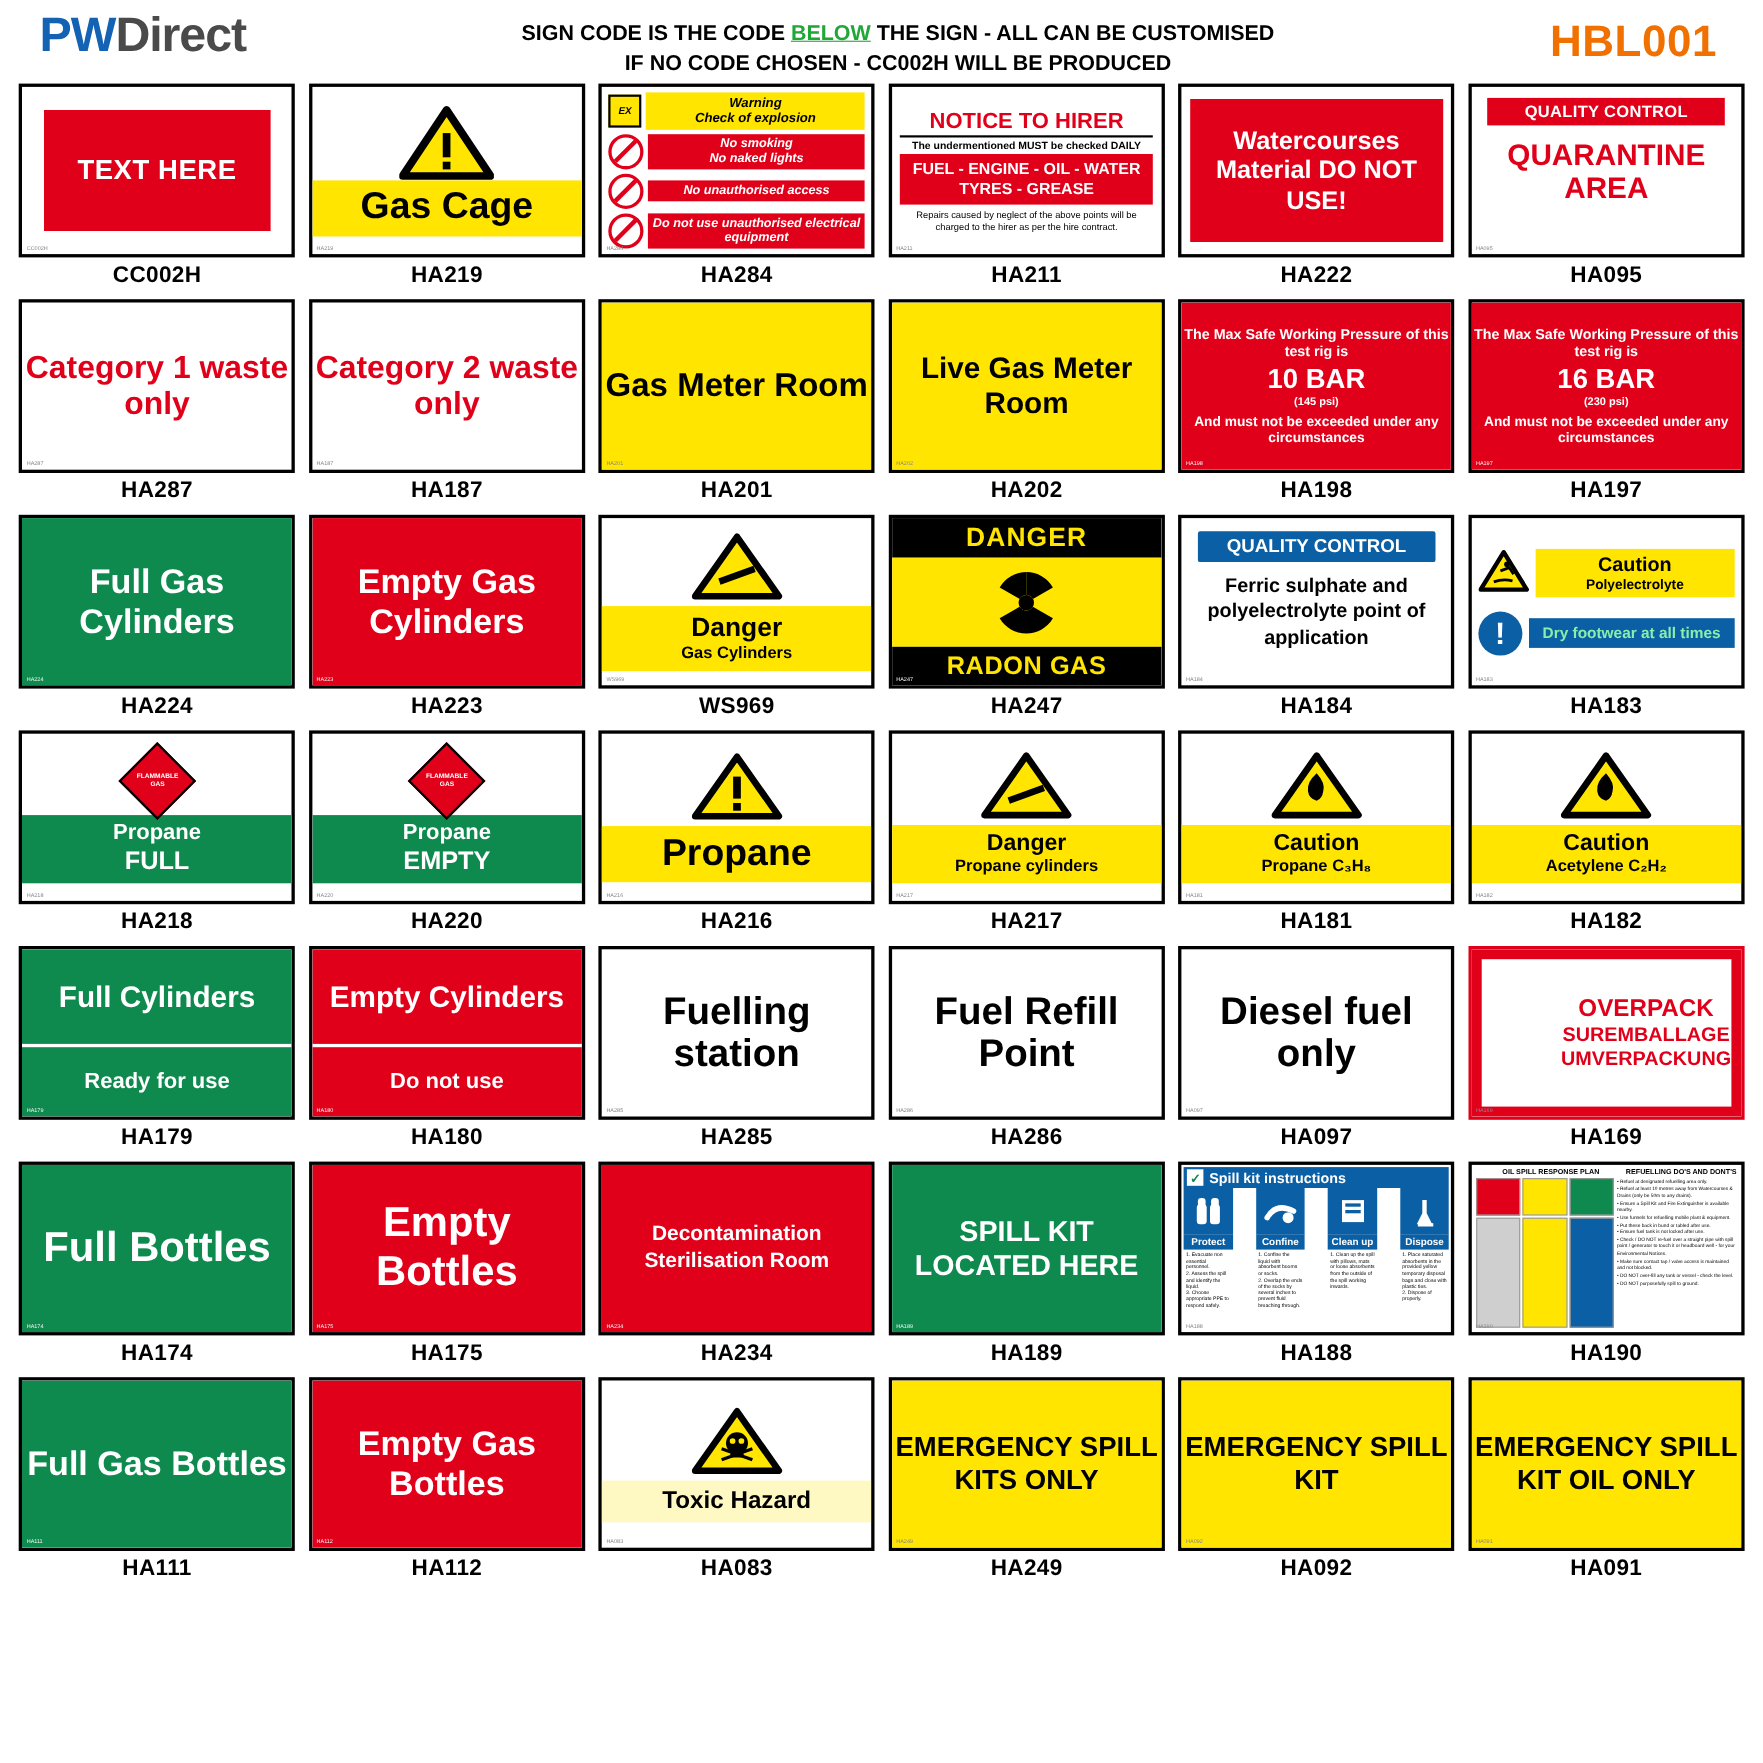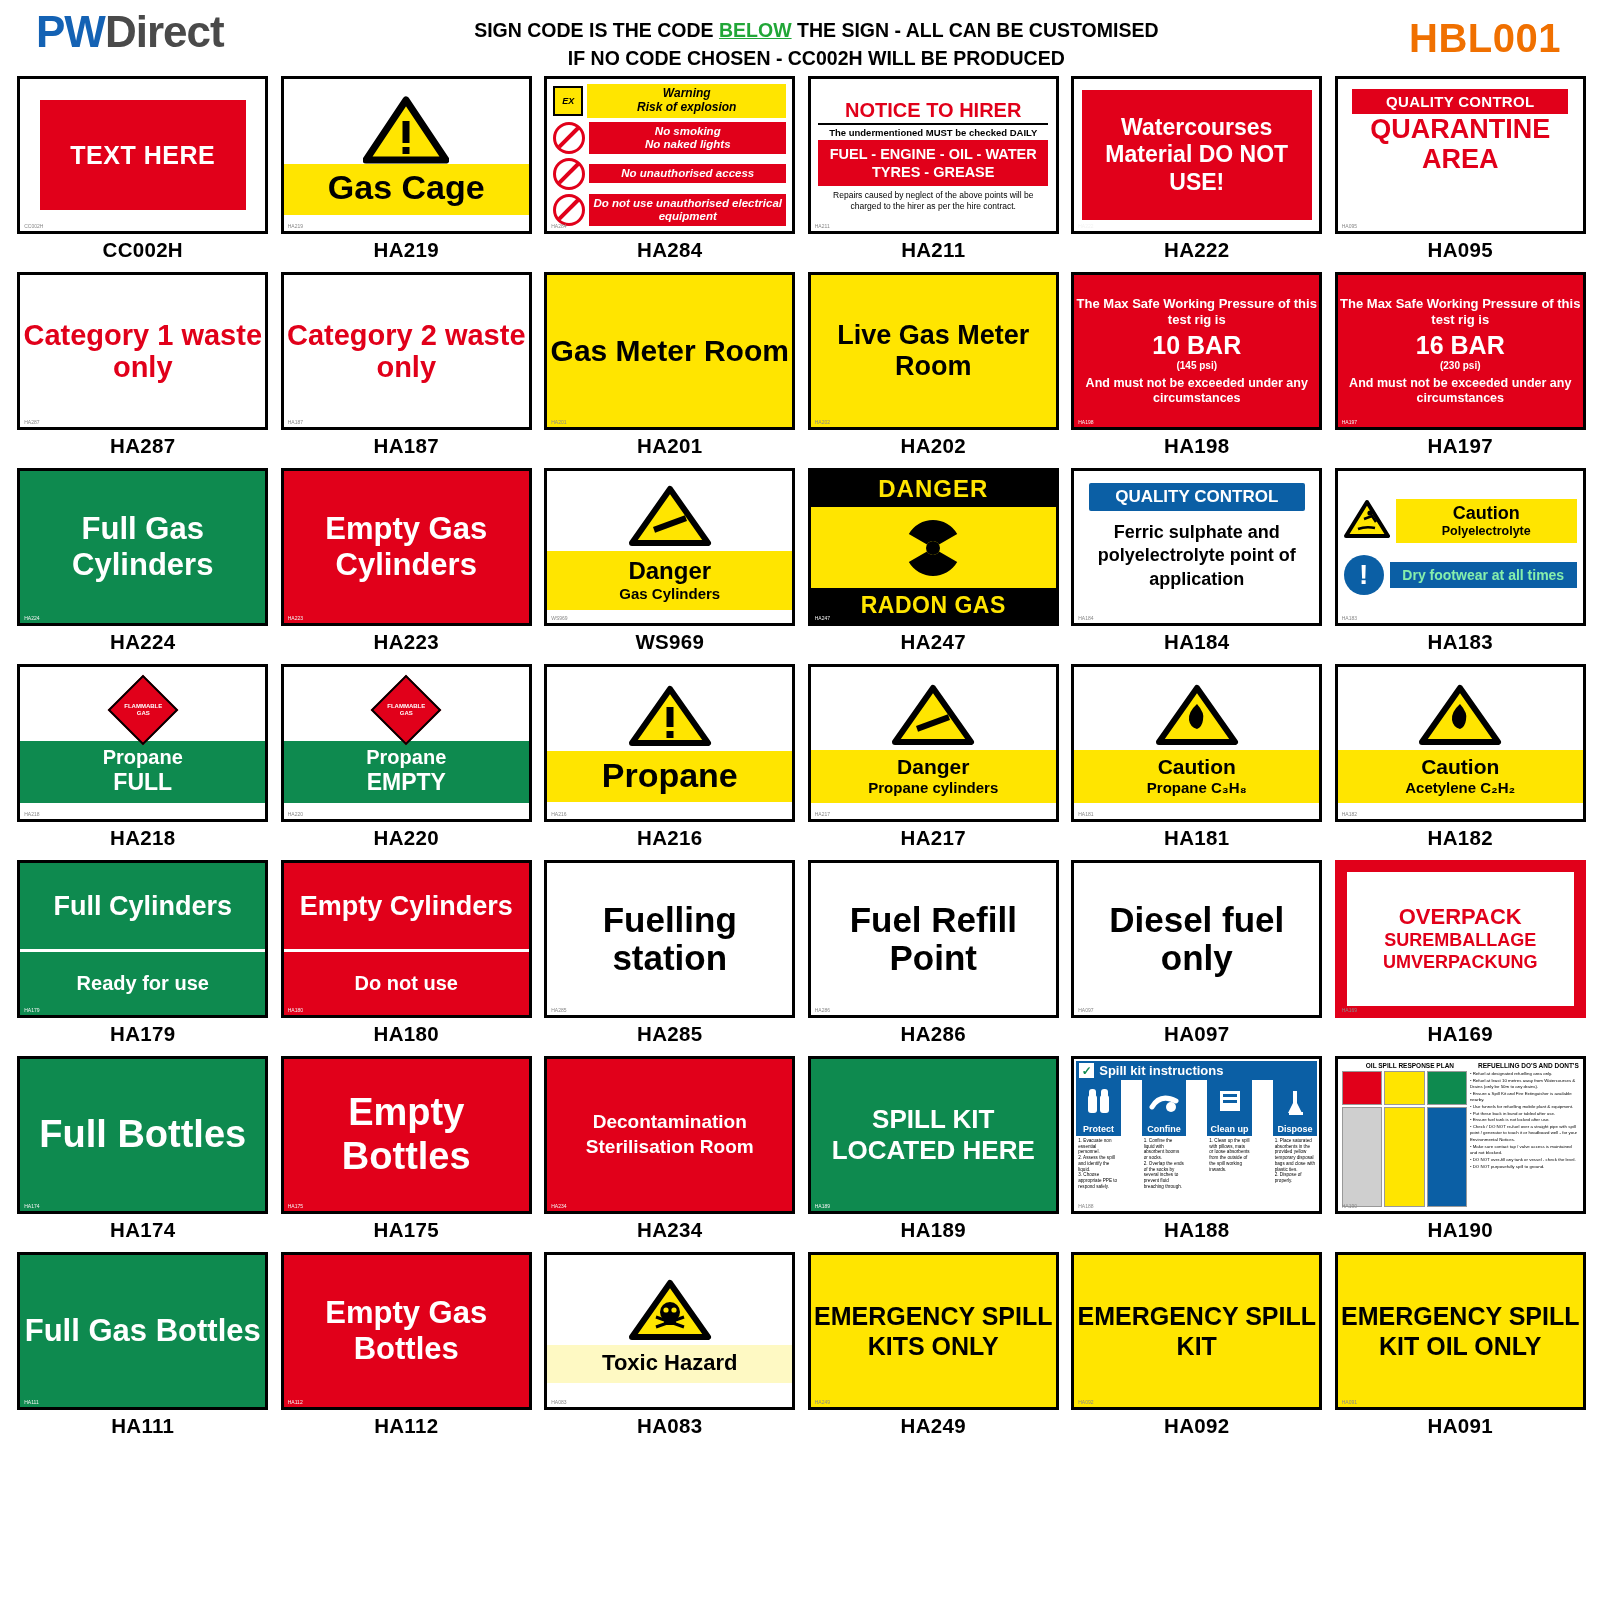--- a/index.html
+++ b/index.html
@@ -53,21 +53,21 @@
   .prohib:after{content:"";position:absolute;left:-1px;top:10px;width:28px;height:3.5px;background:#e1001a;transform:rotate(-45deg);}
   .ex-box{width:26px;height:26px;background:#ffe500;border:2px solid #000;font-size:9px;font-weight:bold;display:flex;align-items:center;justify-content:center;flex:0 0 26px;}
 
   .notice-title{color:#e1001a;font-size:20px;font-weight:bold;border-bottom:2px solid #000;width:94%;padding-bottom:1px;}
   .notice-sub{font-size:9.5px;font-weight:bold;margin:2px 0;}
   .notice-red{background:#e1001a;color:#fff;width:94%;font-size:14.5px;font-weight:bold;line-height:1.25;padding:5px 0;}
   .notice-foot{font-size:8.5px;line-height:1.25;margin-top:4px;width:94%;}
 
   .quar-red{background:#e1001a;color:#fff;width:94%;height:86%;display:flex;align-items:center;justify-content:center;font-size:23px;font-weight:bold;line-height:1.18;}
   .qc-bar{background:#e1001a;color:#fff;width:88%;font-size:15px;font-weight:bold;padding:4px 0;letter-spacing:.3px;}
-  .qc-main{color:#e1001a;font-size:27px;font-weight:bold;line-height:1.12;}
+  .qc-main{color:#e1001a;font-size:27px;font-weight:bold;line-height:1.12;margin-top:12px;}
 
   .cat{color:#e1001a;font-size:29px;font-weight:bold;line-height:1.12;}
   .ymeter{background:#ffe500;width:100%;height:100%;display:flex;align-items:center;justify-content:center;font-size:30px;font-weight:bold;line-height:1.15;}
   .ymeter.sm{font-size:27px;}
 
   .bar-sign{background:#e1001a;color:#fff;width:100%;height:100%;display:flex;flex-direction:column;align-items:center;justify-content:center;font-weight:bold;line-height:1.2;}
   .bar-top{font-size:13px;}
   .bar-big{font-size:25px;margin:2px 0 0;}
   .bar-psi{font-size:10px;}
   .bar-bot{font-size:12.5px;margin-top:4px;line-height:1.2;}
@@ -103,21 +103,21 @@
   .yband .t2{font-size:21px;font-weight:bold;}
   .yband .t3{font-size:15px;font-weight:bold;}
 
   .split-g{background:#0e8a4f;color:#fff;width:100%;height:100%;display:flex;flex-direction:column;}
   .split-r{background:#e1001a;color:#fff;width:100%;height:100%;display:flex;flex-direction:column;}
   .split-top{flex:1.35;display:flex;align-items:center;justify-content:center;font-size:27px;font-weight:bold;line-height:1.12;}
   .split-line{height:3px;background:#fff;width:100%;}
   .split-bot{flex:1;display:flex;align-items:center;justify-content:center;font-size:20px;font-weight:bold;}
 
   .plain-black{font-size:35px;font-weight:bold;line-height:1.1;}
-  .overpack{border:9px solid #e1001a;width:100%;height:100%;box-sizing:border-box;display:flex;align-items:center;justify-content:center;}
+  .overpack{border:9px solid #e1001a;width:100%;height:100%;box-sizing:border-box;display:flex;align-items:center;justify-content:flex-end;}
   .overpack-in{color:#e1001a;font-weight:bold;line-height:1.22;}
   .overpack-in .l1{font-size:22px;}
   .overpack-in .l2{font-size:18px;}
 
   .decon{background:#e1001a;color:#fff;width:100%;height:100%;display:flex;align-items:center;justify-content:center;font-size:19px;font-weight:bold;line-height:1.3;}
   .spillkit{background:#0e8a4f;color:#fff;width:100%;height:100%;display:flex;align-items:center;justify-content:center;font-size:26px;font-weight:bold;line-height:1.18;}
 
   
   .ha188{width:100%;height:100%;display:flex;flex-direction:column;background:#fff;}
   .ha188-hd{display:flex;align-items:center;background:#0b5fa5;color:#fff;font-size:13px;font-weight:bold;padding:2px 3px;}
@@ -189,21 +189,21 @@
       </div>
       <div class="code">HA219</div>
     </div>
 
     <div class="cell">
       <div class="sign pad" style="justify-content:space-between;padding:4px 2px;">
         <div class="ha284-row">
           <div class="ex-box">EX</div>
           <div class="ha284-top">
             <div>Warning</div>
-            <div>Risk of explosion</div>
+            <div>Check of explosion</div>
           </div>
         </div>
         <div class="ha284-row">
           <div class="prohib"></div>
           <div class="ha284-txt" style="white-space:pre-line;">No smoking
 No naked lights</div>
         </div>
         <div class="ha284-row">
           <div class="prohib"></div>
           <div class="ha284-txt">No unauthorised access</div>

